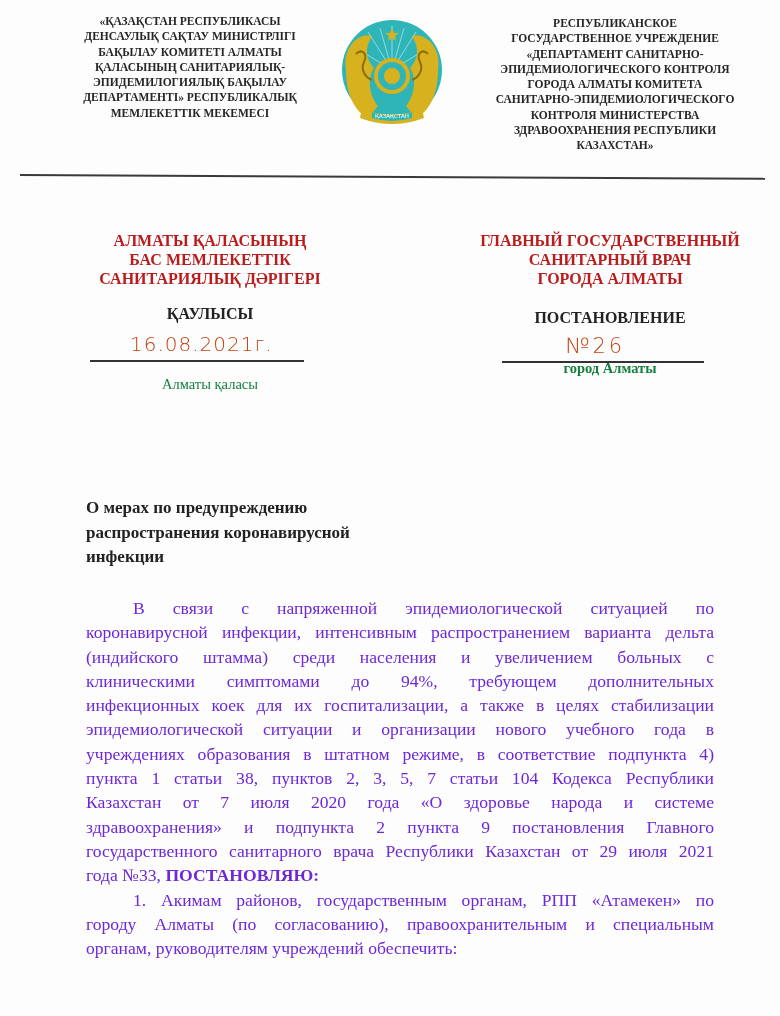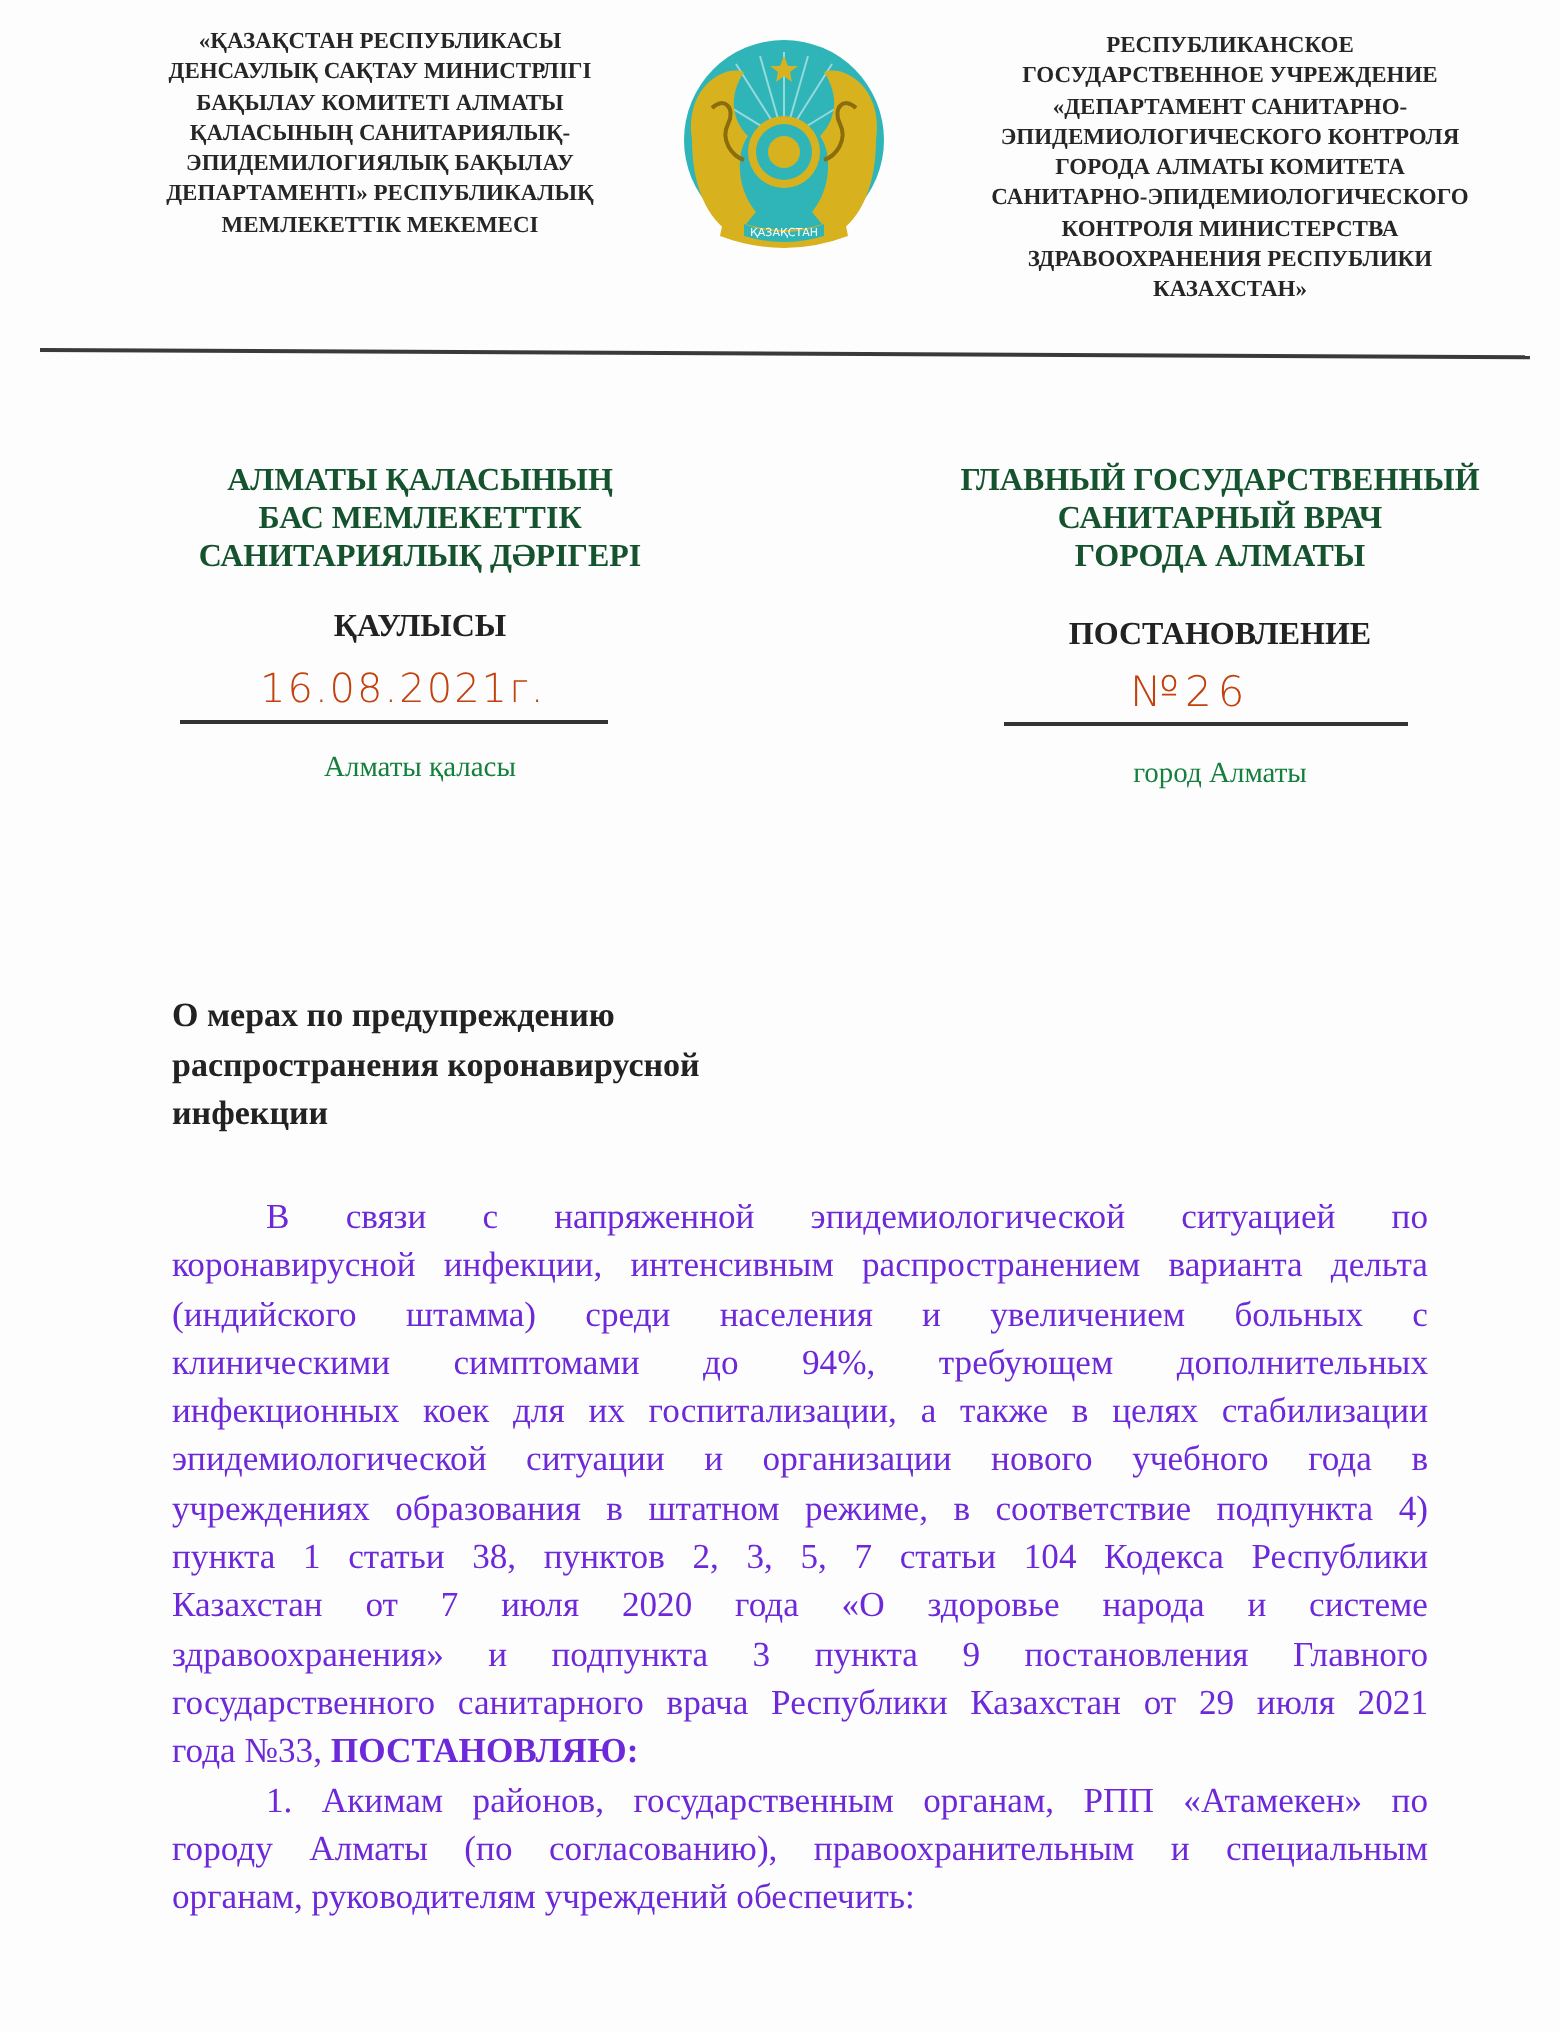--- a/index.html
+++ b/index.html
@@ -12,42 +12,42 @@
   .hdr {
     position: absolute; top: 14px; text-align: center;
     font-weight: bold; font-size: 11.5px; line-height: 15.3px; color: #262626;
   }
   .hdr-left { left: 40px; width: 300px; }
   .hdr-right { left: 470px; width: 290px; top: 16px; }
   .hdr div { white-space: nowrap; }
   .emblem { position: absolute; left: 338px; top: 14px; width: 108px; height: 112px; }
   .sep { position: absolute; left: 20px; top: 174px; width: 745px; height: 2px; background: #3a3a3a; transform: rotate(0.28deg); transform-origin: left; }
 
-  .col { position: absolute; text-align: center; font-weight: bold; font-size: 16px; line-height: 19px; color: #14532d; }
+  .col { position: absolute; text-align: center; font-weight: bold; font-size: 16px; line-height: 19px; color: #b91c1c; }
   .col-left { left: 80px; width: 260px; top: 231px; }
   .col-right { left: 460px; width: 300px; top: 231px; }
   .col div { white-space: nowrap; }
   .doc-type { position: absolute; font-weight: bold; font-size: 16px; color: #222; text-align: center; }
   .doc-type-left { left: 80px; width: 260px; top: 305px; }
   .doc-type-right { left: 460px; width: 300px; top: 309px; }
 
   .hand {
     position: absolute; font-family: "DejaVu Sans", sans-serif; color: #c2410c;
     font-size: 20px; letter-spacing: 1px; font-weight: 300;
   }
   .hand-date { left: 130px; top: 332px; }
   .hand-num { left: 565px; top: 334px; font-size: 21px; letter-spacing: 3px; }
 
   .uline { position: absolute; height: 1.5px; background: #333; }
   .uline-left { left: 90px; width: 214px; top: 360px; }
   .uline-right { left: 502px; width: 202px; top: 361px; }
 
   .place { position: absolute; font-size: 14.5px; color: #15803d; text-align: center; }
   .place-left { left: 80px; width: 260px; top: 376px; }
-  .place-right { left: 460px; width: 300px; top: 379px; }
+  .place-right { left: 460px; width: 300px; top: 360px; font-weight: bold; }
 
   .subject {
     position: absolute; left: 86px; top: 496px; width: 340px;
     font-weight: bold; font-size: 17px; line-height: 24.5px; color: #222;
   }
   .subject div { white-space: nowrap; }
 
   .body {
     position: absolute; left: 86px; width: 628px; top: 596px;
     font-size: 17.6px; line-height: 24.3px; color: #6d28d9;
@@ -140,19 +140,19 @@
 <div class="body">
   <span class="ln ind">В связи с напряженной эпидемиологической ситуацией по</span>
   <span class="ln">коронавирусной инфекции, интенсивным распространением варианта дельта</span>
   <span class="ln">(индийского штамма) среди населения и увеличением больных с</span>
   <span class="ln">клиническими симптомами до 94%, требующем дополнительных</span>
   <span class="ln">инфекционных коек для их госпитализации, а также в целях стабилизации</span>
   <span class="ln">эпидемиологической ситуации и организации нового учебного года в</span>
   <span class="ln">учреждениях образования в штатном режиме, в соответствие подпункта 4)</span>
   <span class="ln">пункта 1 статьи 38, пунктов 2, 3, 5, 7 статьи 104  Кодекса Республики</span>
   <span class="ln">Казахстан от 7 июля 2020 года «О здоровье народа и системе</span>
-  <span class="ln">здравоохранения» и подпункта 3 пункта 9 постановления Главного</span>
+  <span class="ln">здравоохранения» и подпункта 2 пункта 9 постановления Главного</span>
   <span class="ln">государственного санитарного врача Республики Казахстан от 29 июля 2021</span>
   <span class="ln last"><span>года №33, </span><b>ПОСТАНОВЛЯЮ:</b></span>
   <span class="ln ind">1. Акимам районов, государственным органам, РПП «Атамекен» по</span>
   <span class="ln">городу Алматы (по согласованию), правоохранительным и специальным</span>
   <span class="ln last">органам, руководителям учреждений обеспечить:</span>
 </div>
 
 </body></html>

